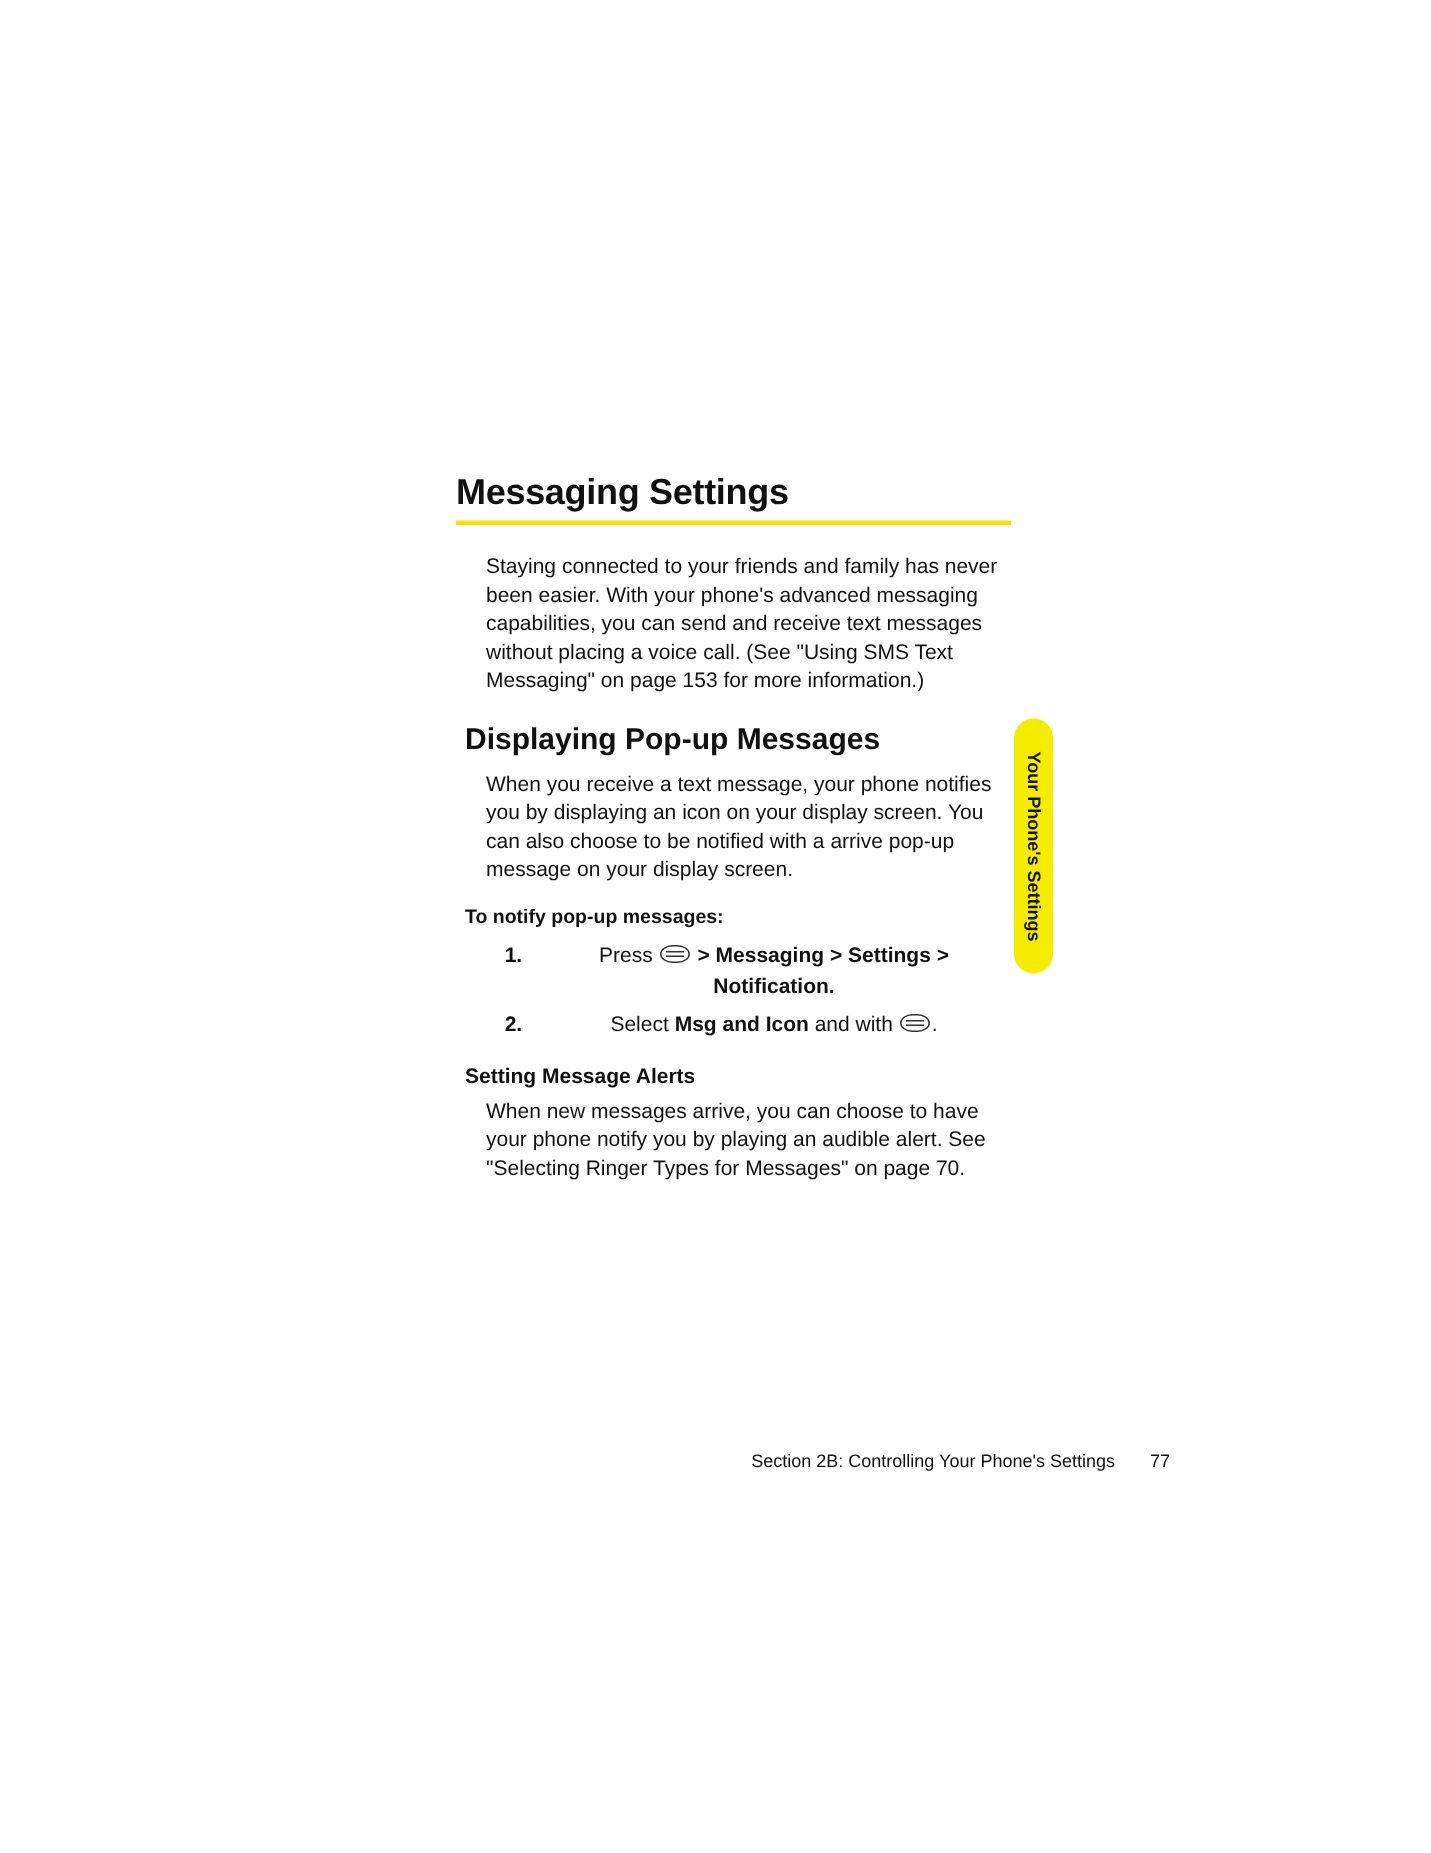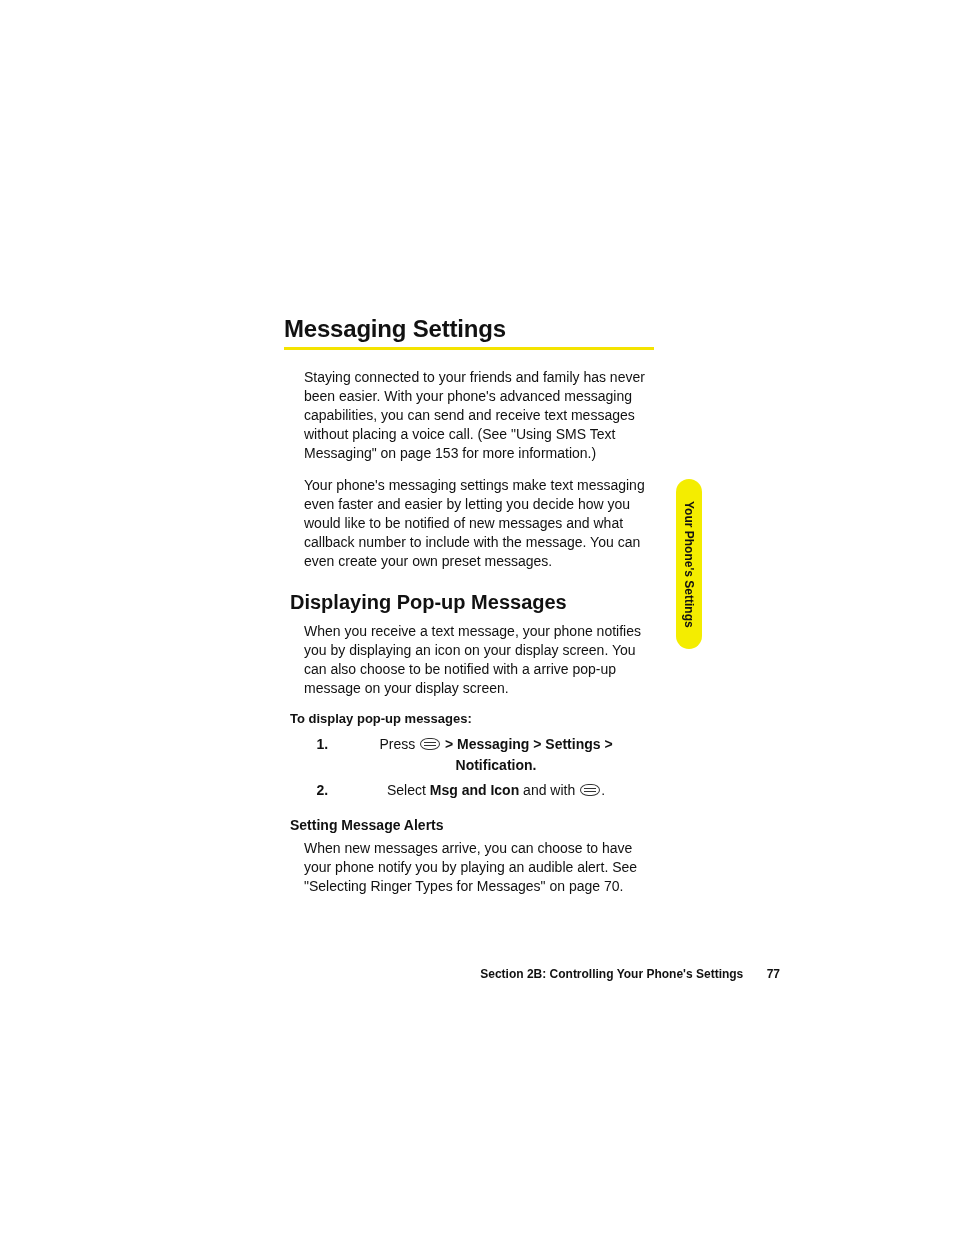--- a/index.html
+++ b/index.html
@@ -7,21 +7,21 @@
     padding: 0;
     width: 954px;
     height: 1235px;
     background: #fff;
     font-family: "Segoe UI", "Helvetica Neue", Arial, sans-serif;
     color: #111;
     position: relative;
   }
   .page {
     position: absolute;
-    left: 284px;
+    left: 304px;
     top: 315px;
     width: 370px;
   }
   h1.section-title {
     font-size: 24px;
     font-weight: 700;
     margin: 0 0 4px 0;
     letter-spacing: -0.2px;
   }
   .yellow-rule {
@@ -105,43 +105,42 @@
     font-size: 12px;
     font-weight: 700;
   }
 
   .footer {
     position: absolute;
     left: 290px;
     top: 967px;
     width: 490px;
     font-size: 12px;
-    font-weight: 700;
+    font-weight: 400;
     text-align: right;
     padding-right: 76px;
   }
   .footer .pagenum {
     display: inline-block;
     margin-left: 20px;
   }
 </style>
 </head>
 <body>
 
 <div class="page">
   <h1 class="section-title">Messaging Settings</h1>
   <div class="yellow-rule"></div>
 
   <p class="body-text">Staying connected to your friends and family has never been easier. With your phone's advanced messaging capabilities, you can send and receive text messages without placing a voice call. (See "Using SMS Text Messaging" on page 153 for more information.)</p>
-  <p class="body-text">Your phone's messaging settings make text messaging even faster and easier by letting you decide how you would like to be notified of new messages and what callback number to include with the message. You can even create your own preset messages.</p>
 
   <h2 class="subhead">Displaying Pop-up Messages</h2>
   <p class="body-text">When you receive a text message, your phone notifies you by displaying an icon on your display screen. You can also choose to be notified with a arrive pop-up message on your display screen.</p>
 
-  <p class="instr-lead">To display pop-up messages:</p>
+  <p class="instr-lead">To notify pop-up messages:</p>
 
   <ol class="steps">
     <li>
       <span>Press </span><span class="menu-icon"></span><span class="bold"> &gt; Messaging &gt; Settings &gt; Notification.</span>
     </li>
     <li>
       <span>Select </span><span class="bold">Msg and Icon</span><span> and with </span><span class="menu-icon"></span><span>.</span>
     </li>
   </ol>
 

